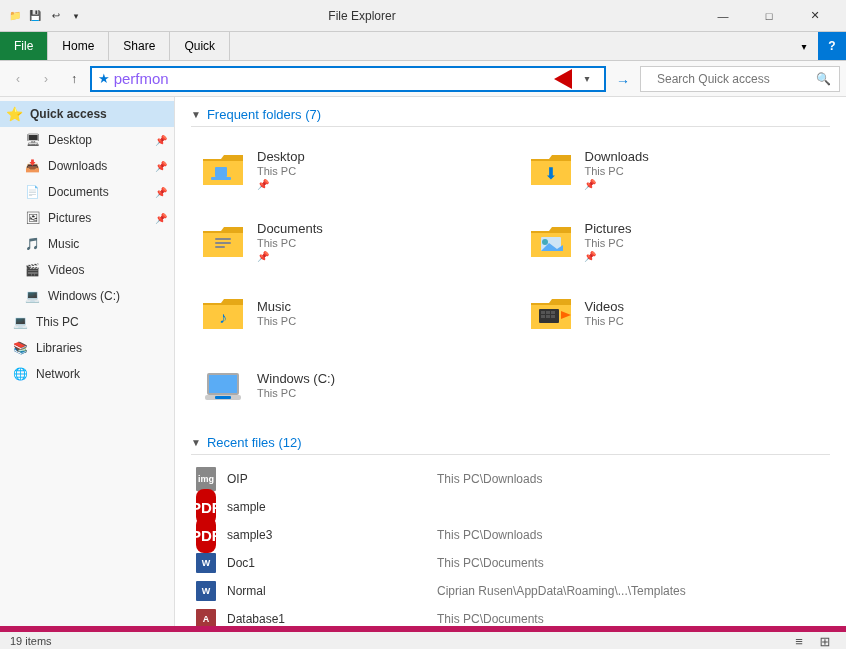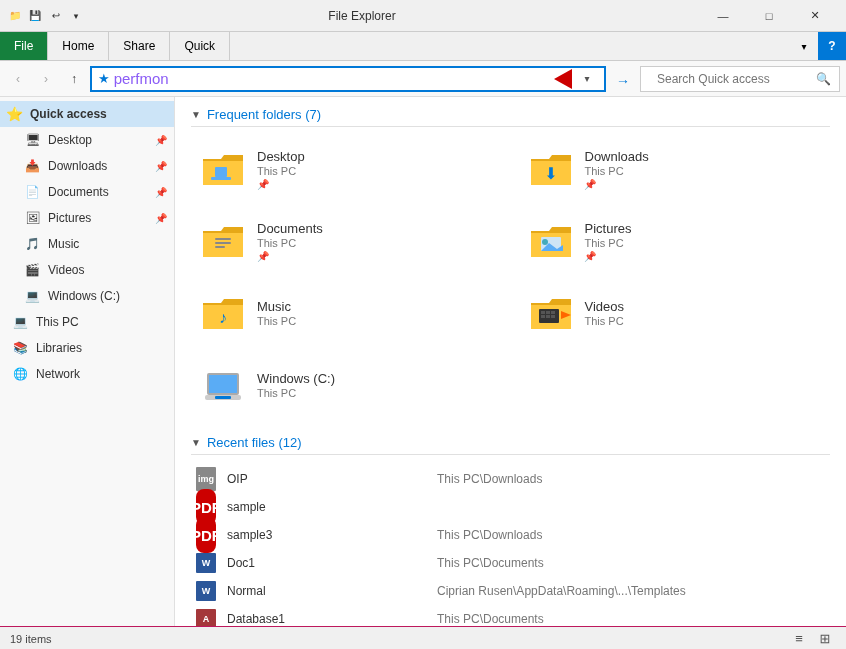--- a/index.html
+++ b/index.html
@@ -220,21 +220,21 @@
       border-radius: 2px;
     }
     .recent-file-icon { width: 22px; height: 22px; display: flex; align-items: center; justify-content: center; flex-shrink: 0; }
     .recent-file-name { flex: 1; font-size: 12px; color: #333; min-width: 80px; max-width: 200px; }
     .recent-file-path { font-size: 12px; color: #777; flex: 1; }
 
     
     .status-bar {
       height: 24px;
       background: #f0f0f0;
-      border-top: 1px solid #be185d;
+      border-top: 6px solid #be185d;
       display: flex;
       align-items: center;
       padding: 0 10px;
       font-size: 11px;
       color: #444;
       gap: 8px;
     }
     .status-bar-right { margin-left: auto; display: flex; gap: 4px; }
     .view-btn {
       width: 22px; height: 22px;

